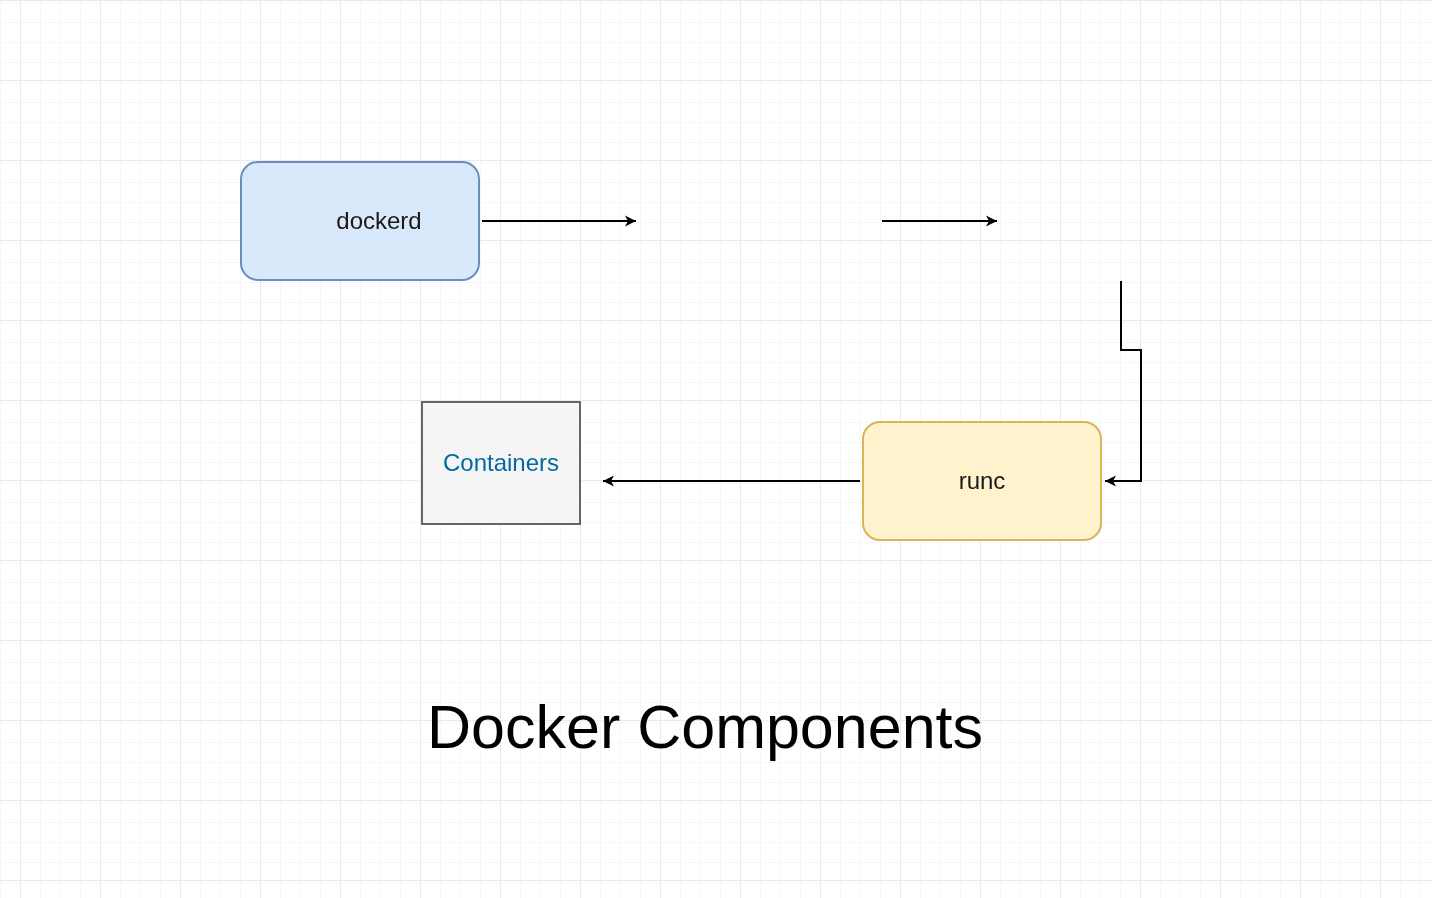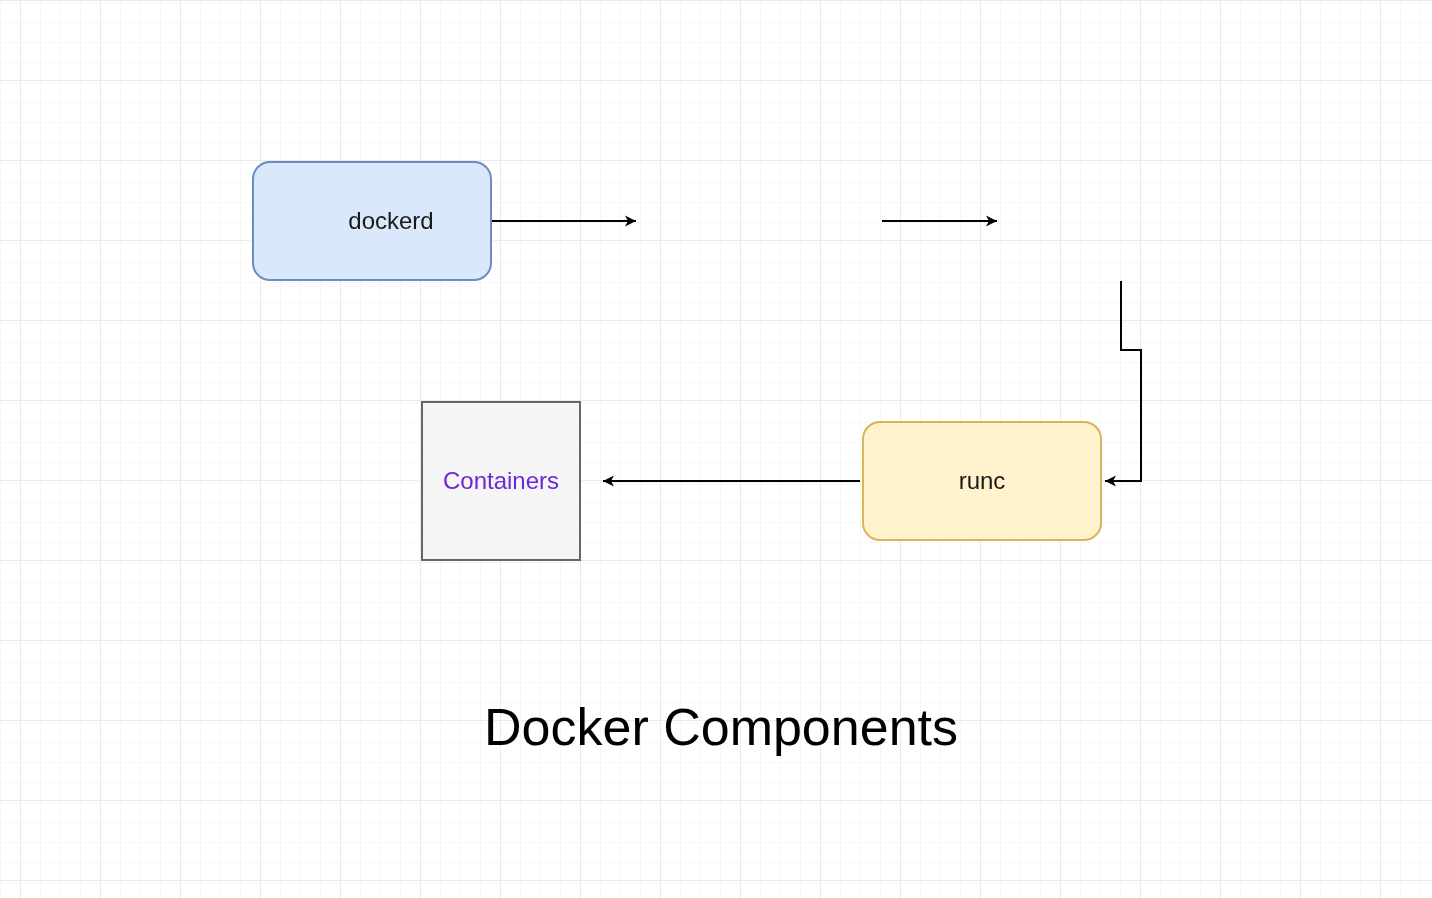--- a/index.html
+++ b/index.html
@@ -29,50 +29,50 @@
     font-size: 24px;
     color: #1a1a1a;
     text-align: center;
     cursor: default;
   }
   .rounded {
     width: 240px; height: 120px;
     border-radius: 18px;
     border: 2px solid;
   }
-  .node-dockerd    { left: 252px;  top: 161px; background: #dae8fc; border-color: #6c8ebf; padding-left: 38px; }
+  .node-dockerd    { left: 240px;  top: 161px; background: #dae8fc; border-color: #6c8ebf; padding-left: 38px; }
   .node-containerd { left: 640px;  top: 161px; background: #d5e8d4; border-color: #82b366; }
   .node-shim       { left: 1000px; top: 161px; width: 242px; background: #f8cecc; border-color: #b85450; }
   .node-runc       { left: 862px;  top: 421px; background: #fff2cc; border-color: #d6b656; }
   .node-containers {
     left: 421px; top: 401px;
-    width: 160px; height: 160px;
+    width: 160px; height: 124px;
     background: #f5f5f5;
     border: 2px solid #666666;
-    color: #6d28d9;
+    color: #0369a1;
   }
   .edges {
     position: absolute;
     left: 0; top: 0;
     width: 1432px; height: 898px;
     pointer-events: none;
   }
   .edge {
     stroke: #000000;
     stroke-width: 2;
     fill: none;
   }
   .diagram-title {
     position: absolute;
-    left: 366px; top: 685px;
+    left: 350px; top: 685px;
     width: 710px;
     height: 84px;
     line-height: 84px;
     text-align: center;
-    font-size: 52px;
+    font-size: 61px;
     color: #000000;
     white-space: nowrap;
   }
 </style>
 </head>
 <body>
 
 <div class="canvas">
 
   <svg class="edges" width="1432" height="898" viewBox="0 0 1432 898" xmlns="http://www.w3.org/2000/svg">

